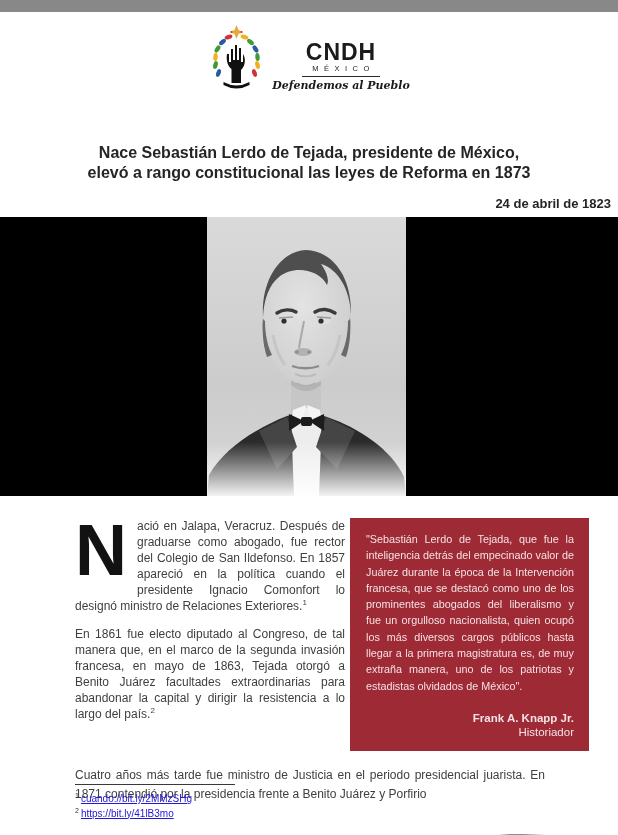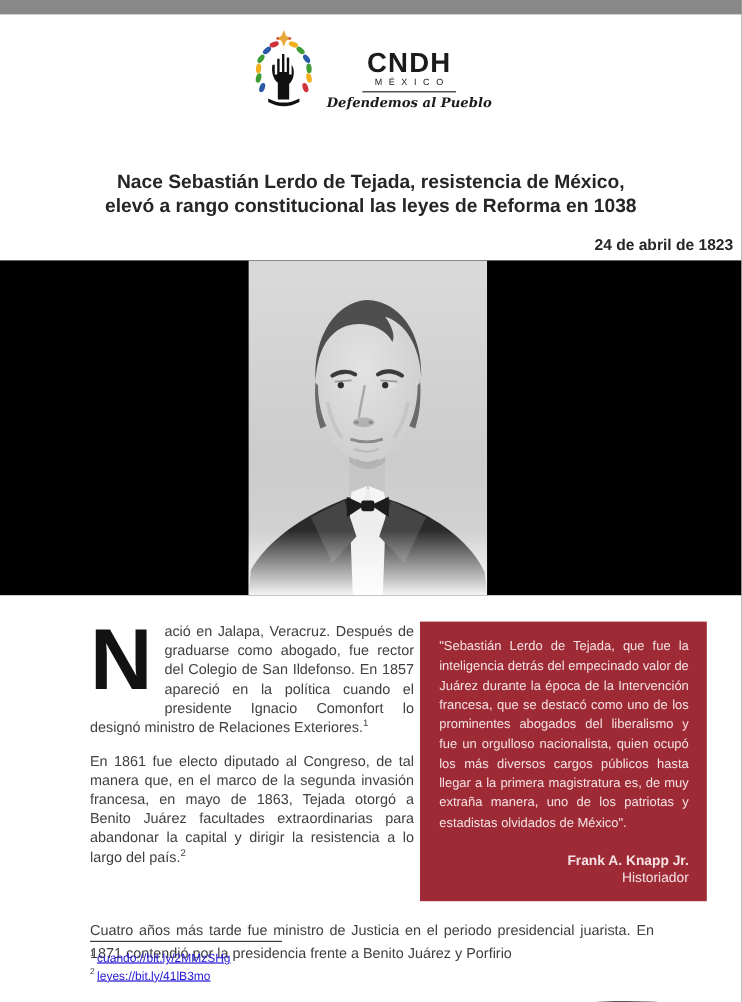--- a/index.html
+++ b/index.html
@@ -91,22 +91,22 @@
     </svg>
     <div class="logo-textcol">
       <div class="logo-acronym">CNDH</div>
       <div class="logo-country">MÉXICO</div>
       <div class="logo-divider"></div>
       <div class="logo-tagline">Defendemos al Pueblo</div>
     </div>
   </div>
 
   <div class="headline">
-    <div>Nace Sebastián Lerdo de Tejada, resistencia de México,</div>
-    <div>elevó a rango constitucional las leyes de Reforma en 1038</div>
+    <div>Nace Sebastián Lerdo de Tejada, presidente de México,</div>
+    <div>elevó a rango constitucional las leyes de Reforma en 1873</div>
   </div>
   <div class="doc-date">24 de abril de 1823</div>
 
   <div class="banner">
     <svg class="portrait" viewBox="0 0 199 279" preserveAspectRatio="none" aria-hidden="true">
       <defs>
         <linearGradient id="bgGrad" x1="0" y1="0" x2="0" y2="1">
           <stop offset="0" stop-color="#dadada"></stop>
           <stop offset="0.6" stop-color="#cccccc"></stop>
           <stop offset="1" stop-color="#d6d6d6"></stop>
@@ -190,21 +190,21 @@
           <div class="quote-role">Historiador</div>
         </div>
       </aside>
     </div>
     <p class="para-wide">Cuatro años más tarde fue ministro de Justicia en el periodo presidencial juarista. En 1871 contendió por la presidencia frente a Benito Juárez y Porfirio</p>
   </div>
 
   <div class="footnotes">
     <div class="fn-rule"></div>
     <div class="footnote-line"><sup>1</sup><a class="footlink">cuando://bit.ly/2MMzSHg</a></div>
-    <div class="footnote-line"><sup>2</sup><a class="footlink">leyes://bit.ly/41lB3mo</a></div>
+    <div class="footnote-line"><sup>2</sup><a class="footlink">https://bit.ly/41lB3mo</a></div>
   </div>
 
   <div class="cutoff-strip"></div>
   <svg class="bottom-curve" viewBox="0 0 198 17" aria-hidden="true">
     <path d="M2 16 C 55 3, 125 1, 196 13" stroke="#1f1f1f" stroke-width="1.3" fill="none"></path>
   </svg>
 
 </div>
 
 </body></html>

